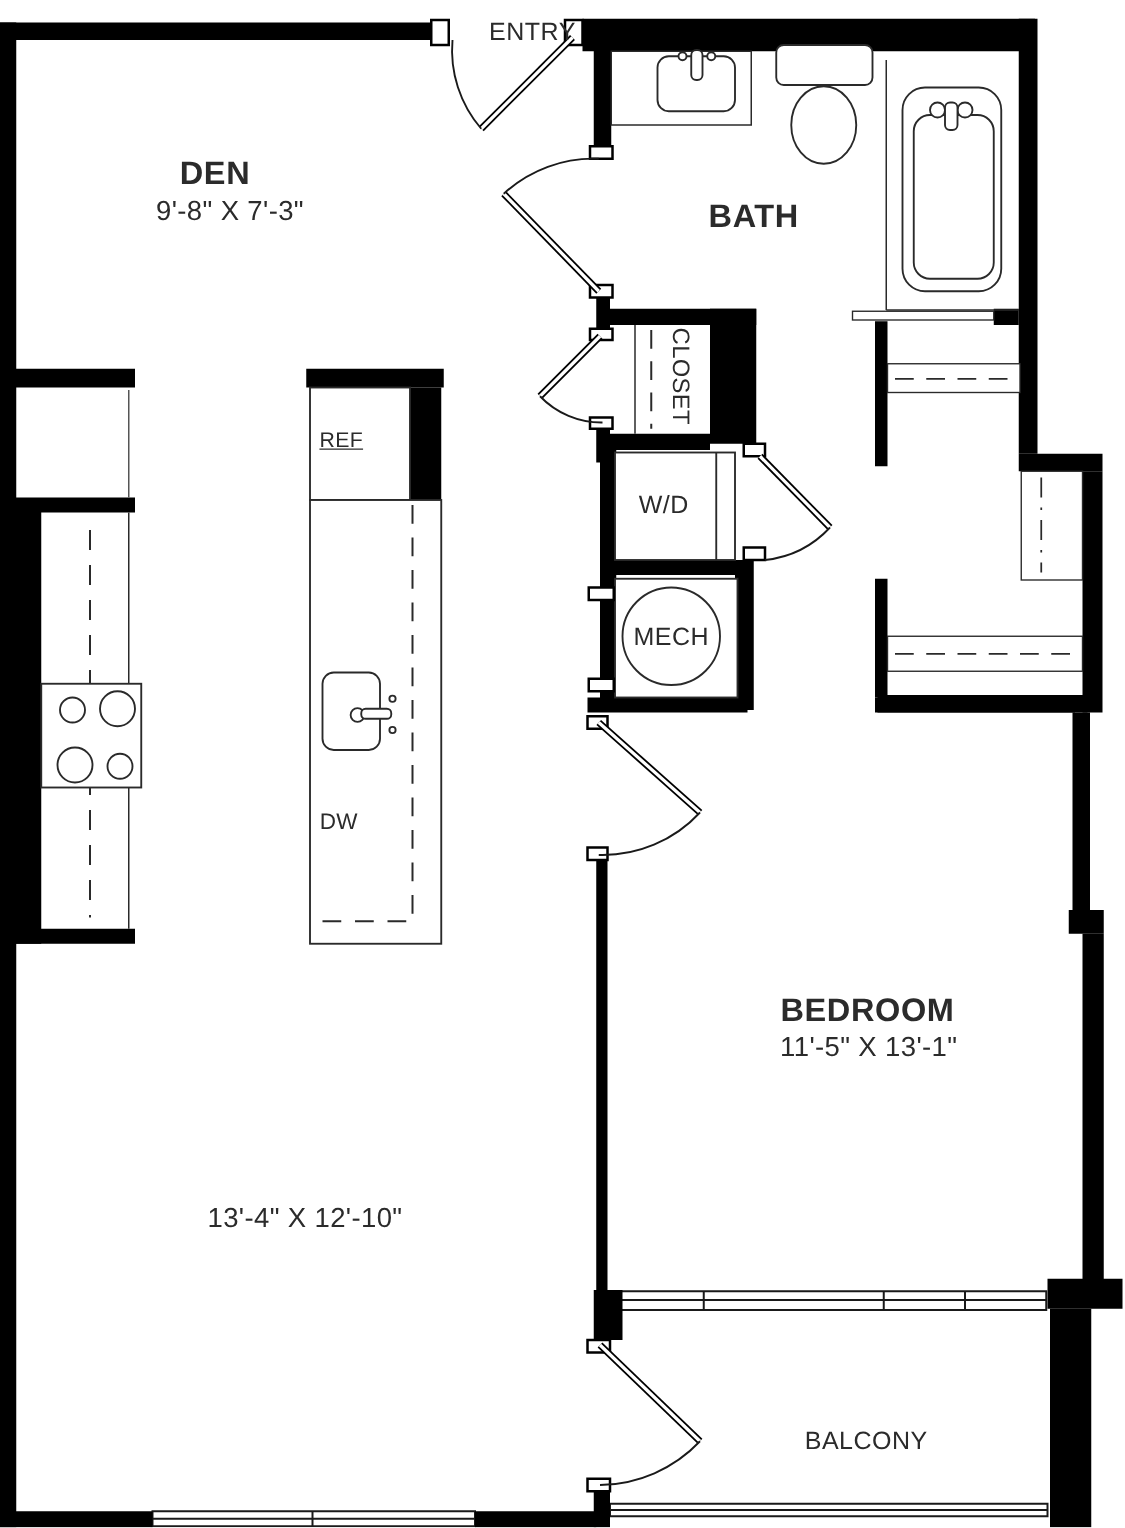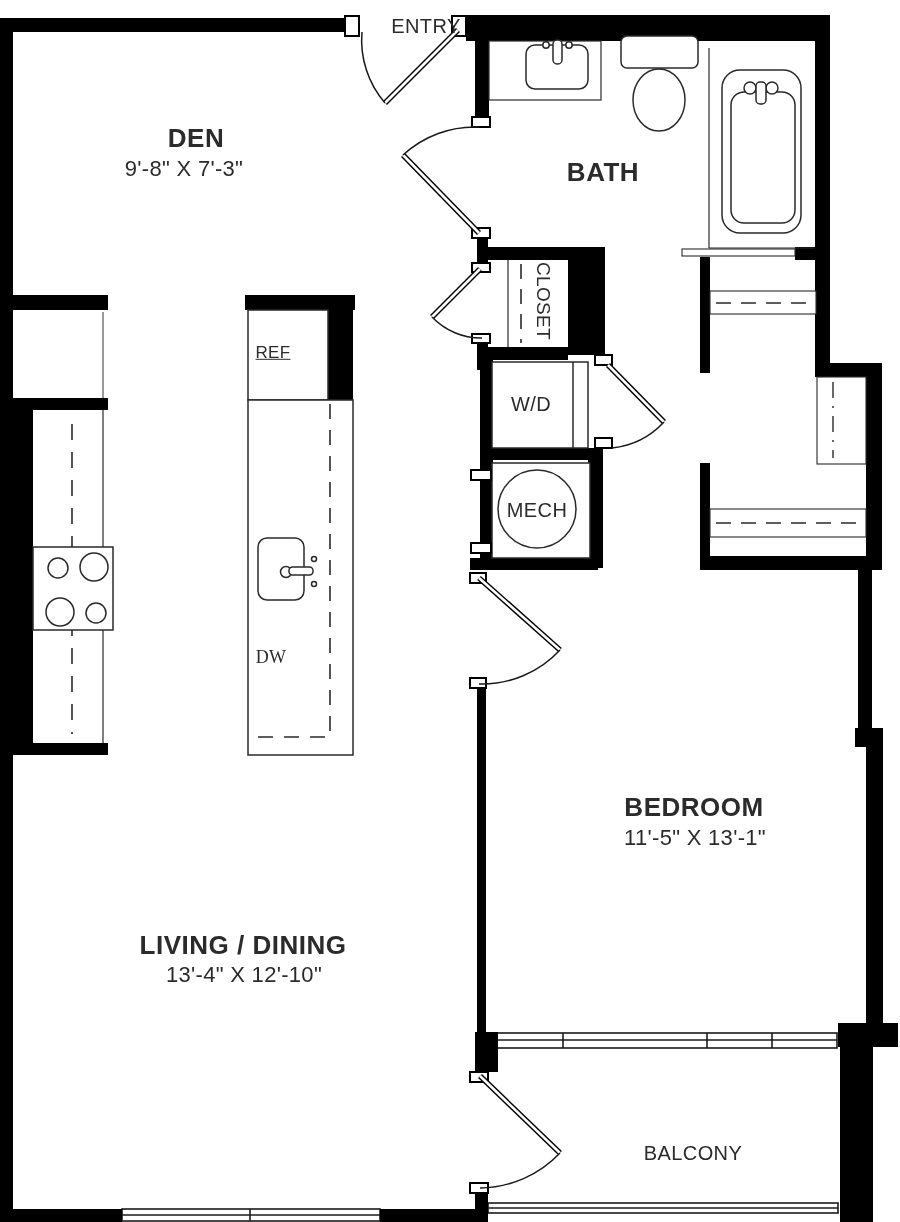--- a/index.html
+++ b/index.html
@@ -174,38 +174,37 @@
       <path d="M560,650 A106,106 0 0 1 479,684" stroke="#1a1a1a" stroke-width="1.5"></path>
     </g>
     <g>
       <line x1="480" y1="1076" x2="560" y2="1153" stroke="#000000" stroke-width="5.5"></line>
       <line x1="480" y1="1076" x2="560" y2="1153" stroke="#ffffff" stroke-width="2.6"></line>
       <path d="M560,1153 A112,112 0 0 1 480,1188" stroke="#1a1a1a" stroke-width="1.5"></path>
     </g>
   </g>
 </svg>
 
-  <div class="label room-name" style="left:196px;top:139px;">DEN</div>
+  <div class="label room-name" style="left:172px;top:139px;">DEN</div>
   <div class="label room-dims" style="left:184px;top:169px;">9'-8" X 7'-3"</div>
 
   <div class="label small-name" style="left:398px;top:26px;margin-left:28px;">ENTRY</div>
 
   <div class="label room-name" style="left:603px;top:173px;">BATH</div>
 
   <div class="label tiny-name vertical" style="left:543px;top:301px;font-size:19px;">CLOSET</div>
 
   <div class="label small-name" style="left:531px;top:404px;">W/D</div>
 
   <div class="label small-name" style="left:537px;top:510px;">MECH</div>
 
 
   <div class="label room-name" style="left:694px;top:808px;">BEDROOM</div>
   <div class="label room-dims" style="left:695px;top:838px;">11'-5" X 13'-1"</div>
 
-  <div class="label room-name" style="left:243px;top:946px;">LIVING / DINING</div>
   <div class="label room-dims" style="left:244px;top:975px;">13'-4" X 12'-10"</div>
 
   <div class="label small-name" style="left:693px;top:1137px;margin-top:16px;">BALCONY</div>
 
   <div class="label tiny-name" style="left:273px;top:353px;text-decoration:underline;">REF</div>
-  <div class="label tiny-name" style="left:271px;top:658px;font-size:18px;font-family:Liberation Serif, serif;">DW</div>
+  <div class="label tiny-name" style="left:271px;top:658px;font-size:18px;">DW</div>
 
 </div>
 
 </body></html>

